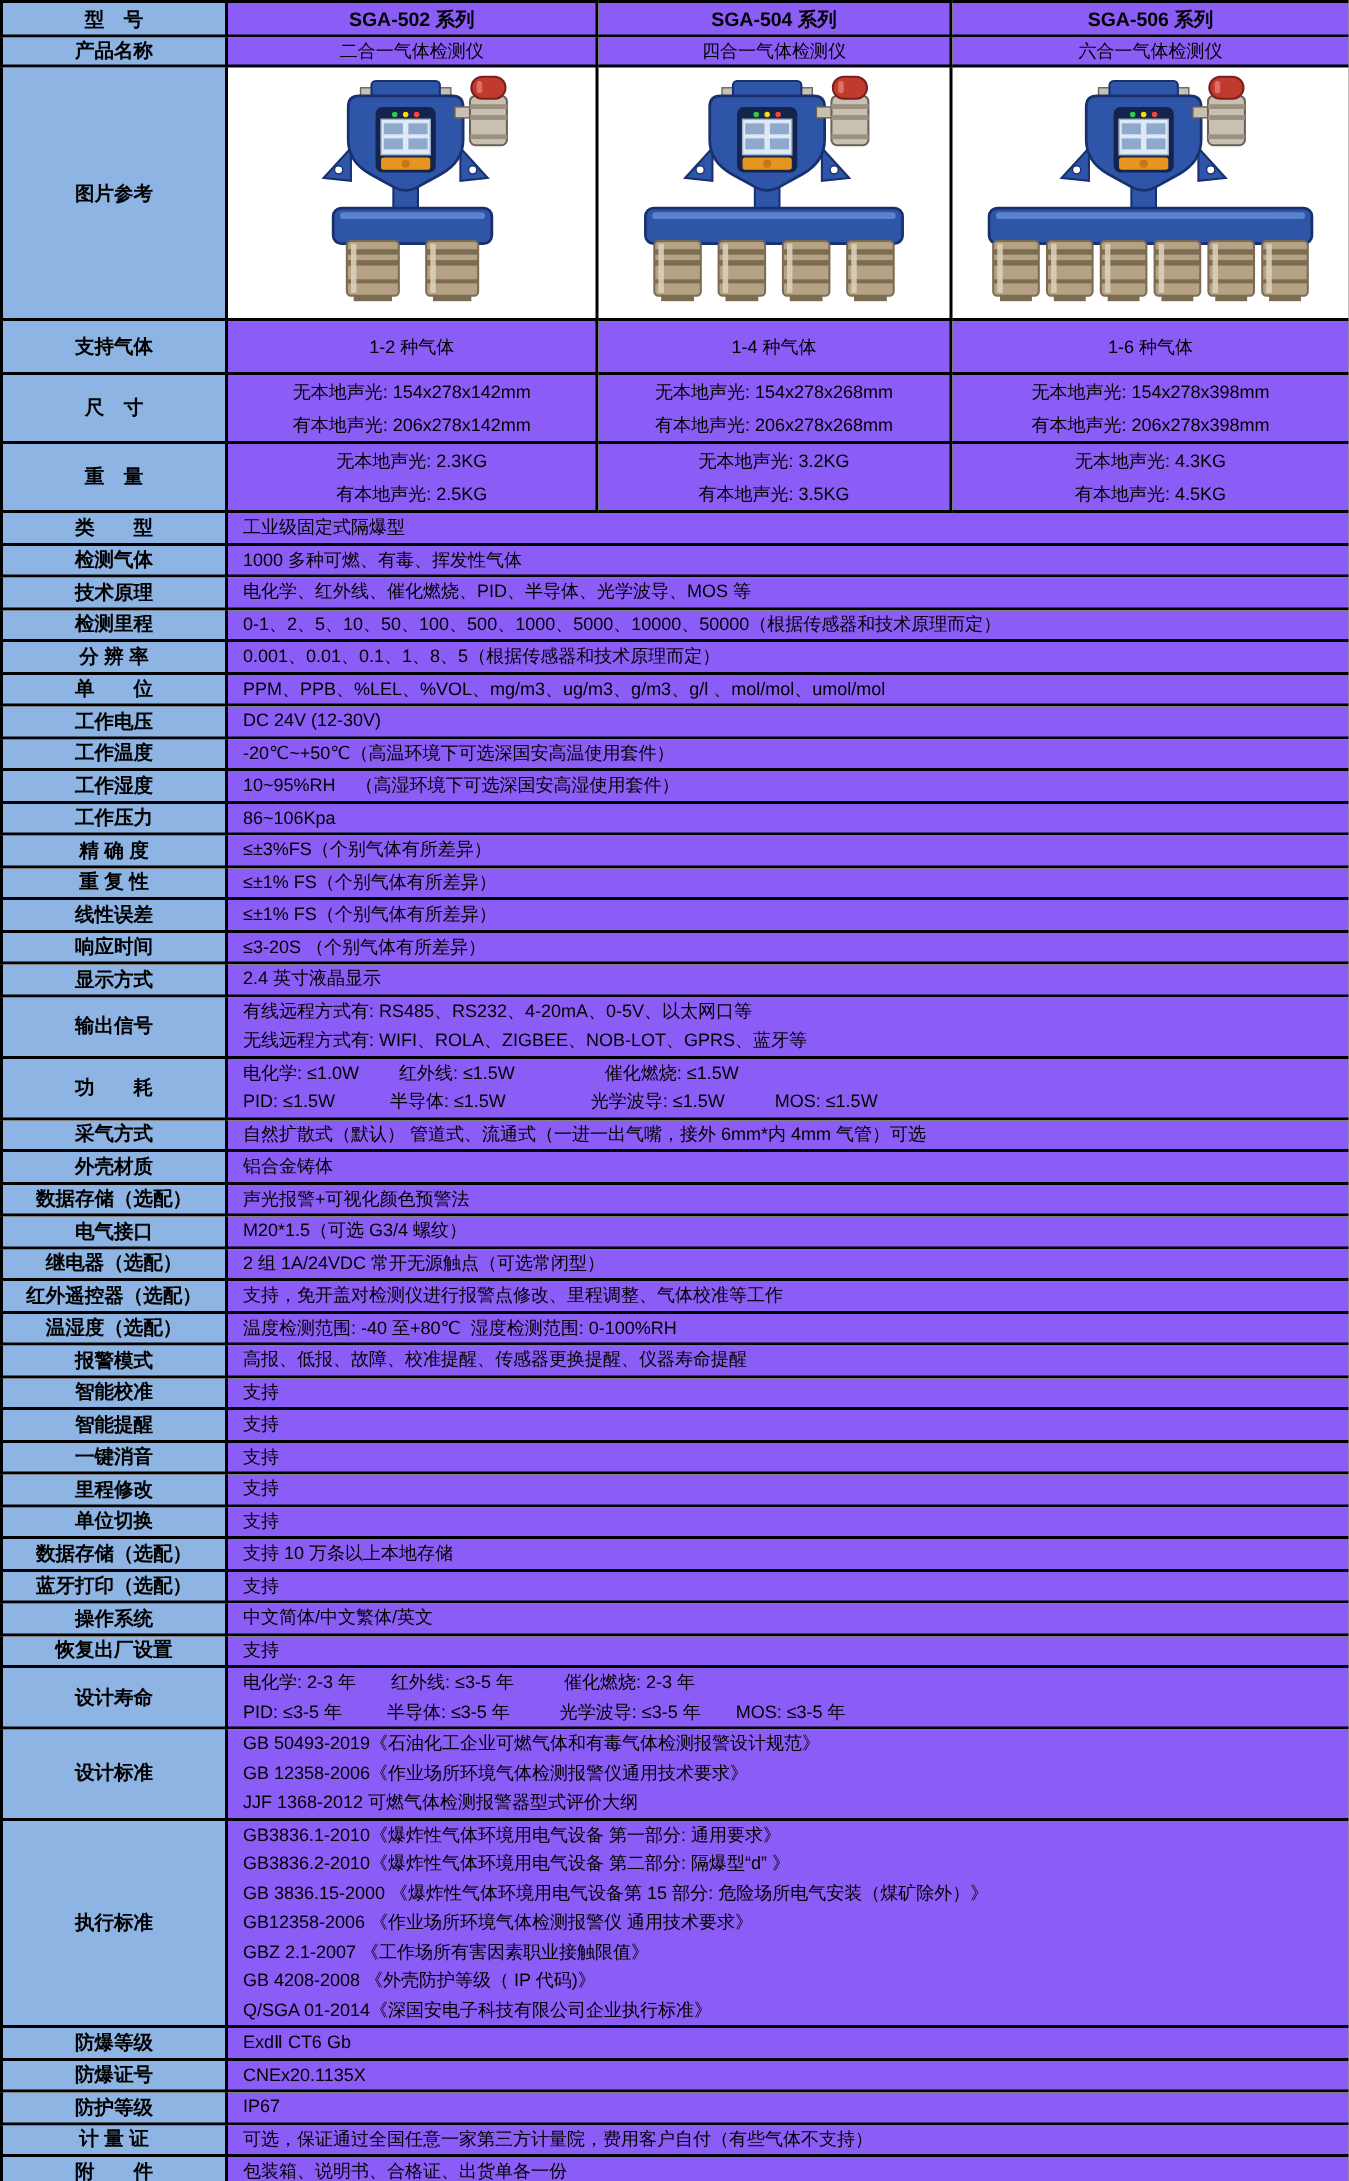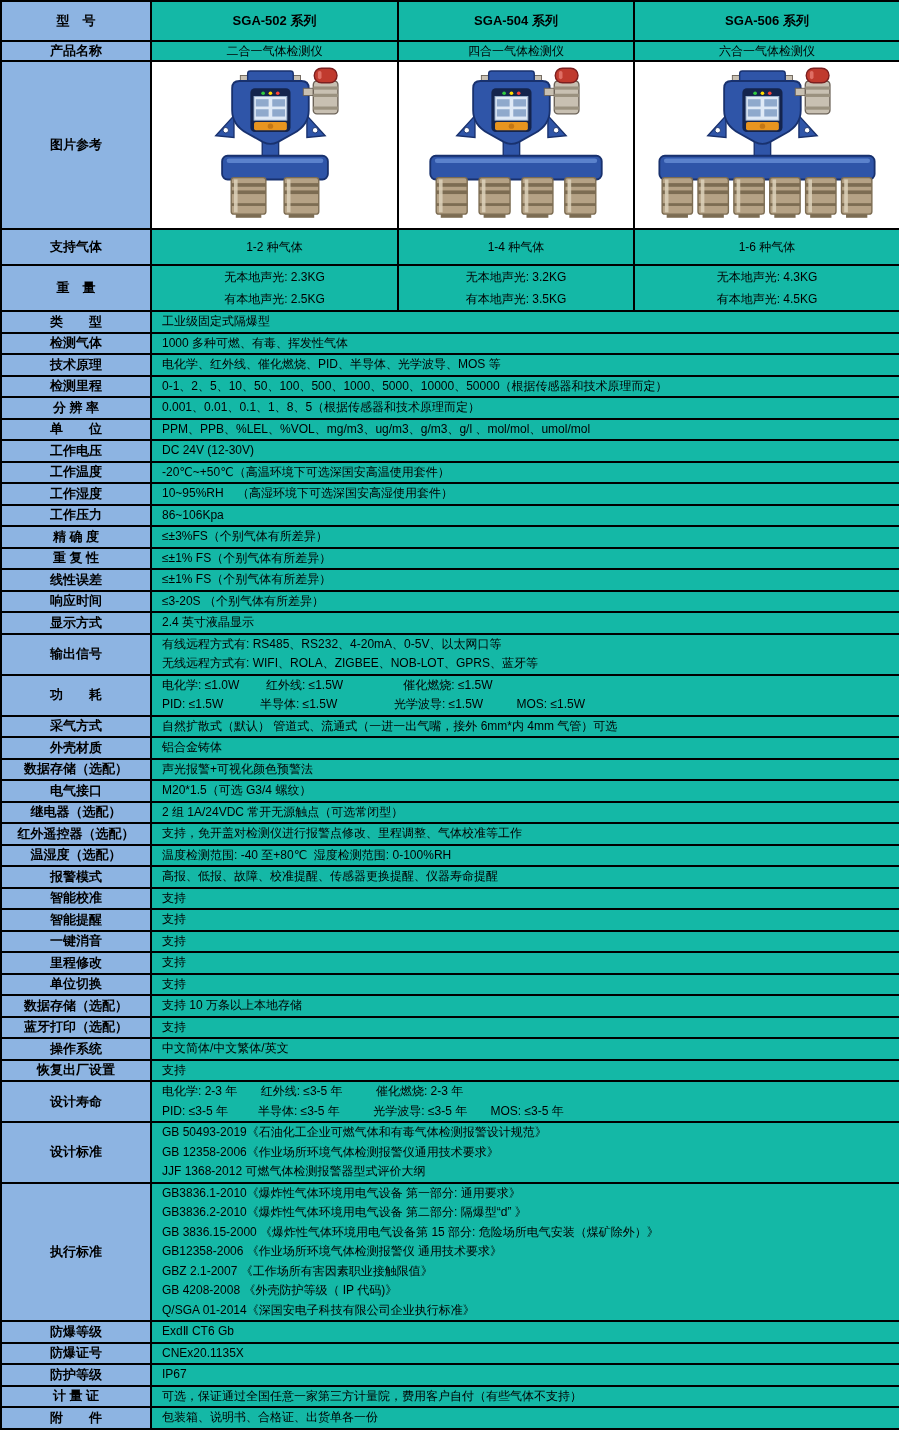--- a/index.html
+++ b/index.html
@@ -22,35 +22,35 @@
   }
   th.lbl {
     background: #8db4e2;
     font-weight: bold;
     font-size: 13px;
     text-align: center;
     padding: 0 2px;
     white-space: pre;
   }
   td.val {
-    background: #14b8a6;
+    background: #8b5cf6;
     font-size: 12px;
     text-align: left;
     padding: 0 4px 0 10px;
   }
   td.center { text-align: center; padding: 0 2px; }
   td.imgcell { background: #ffffff; padding: 2px 0; text-align: center; vertical-align: middle; }
   .line {
     height: 19.5px;
     line-height: 19.5px;
     white-space: pre;
     overflow: hidden;
   }
   .dual .line { height: 22px; line-height: 22px; }
-  tr.r-models { height: 40px; }
+  tr.r-models { height: 23px; }
   tr.r-models td.val { font-weight: bold; font-size: 13px; }
   tr.r-product { height: 19px; }
   tr.r-image { height: 166px; }
   tr.r-gas { height: 36px; }
   tr.r-size, tr.r-weight { height: 45px; }
   svg.device { display: inline-block; }
 </style>
 </head>
 <body>
 
@@ -271,20 +271,35 @@
               <rect x="172" y="5" width="4" height="9" rx="2" fill="#e2766b" opacity="0.9"></rect>
             </g>
           </svg></td>
     </tr>
     <tr class="r-gas">
       <th class="lbl">支持气体</th>
       <td class="val center">1-2 种气体</td>
       <td class="val center">1-4 种气体</td>
       <td class="val center">1-6 种气体</td>
     </tr>
+    <tr class="r-size">
+      <th class="lbl">尺　寸</th>
+      <td class="val center dual">
+        <div class="line">无本地声光: 154x278x142mm</div>
+        <div class="line">有本地声光: 206x278x142mm</div>
+      </td>
+      <td class="val center dual">
+        <div class="line">无本地声光: 154x278x268mm</div>
+        <div class="line">有本地声光: 206x278x268mm</div>
+      </td>
+      <td class="val center dual">
+        <div class="line">无本地声光: 154x278x398mm</div>
+        <div class="line">有本地声光: 206x278x398mm</div>
+      </td>
+    </tr>
     <tr class="r-weight">
       <th class="lbl">重　量</th>
       <td class="val center dual">
         <div class="line">无本地声光: 2.3KG</div>
         <div class="line">有本地声光: 2.5KG</div>
       </td>
       <td class="val center dual">
         <div class="line">无本地声光: 3.2KG</div>
         <div class="line">有本地声光: 3.5KG</div>
       </td>

